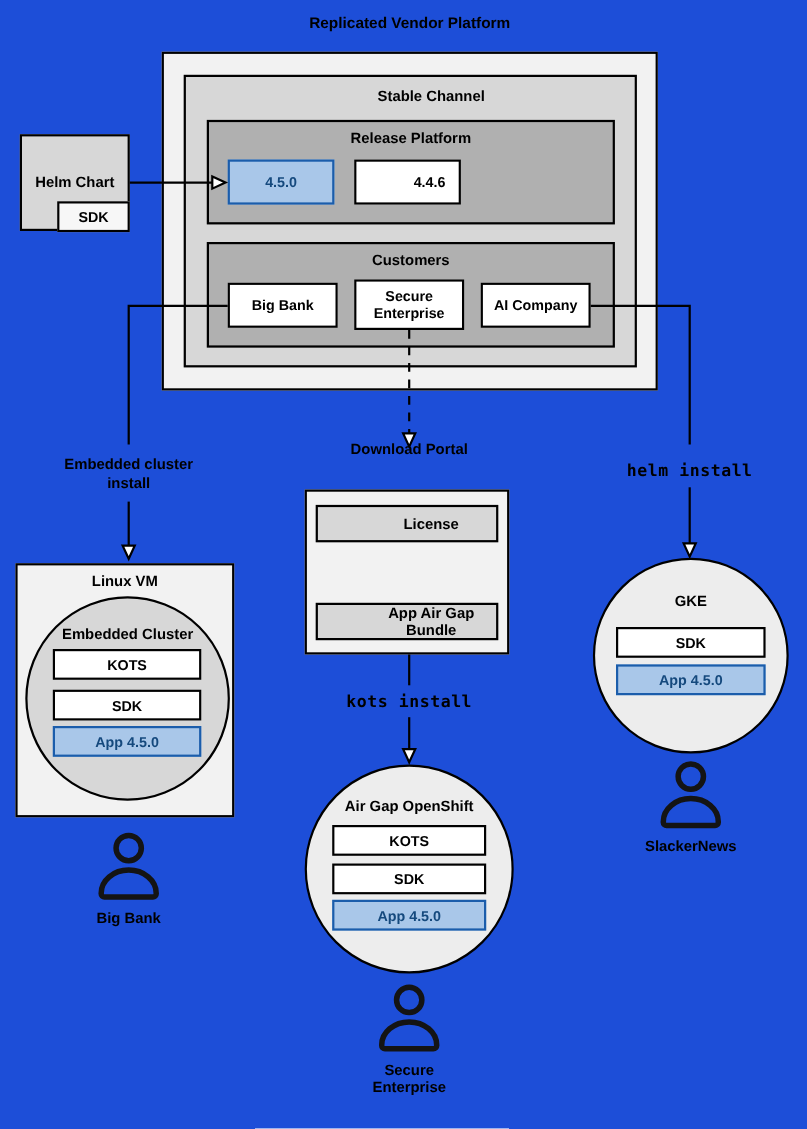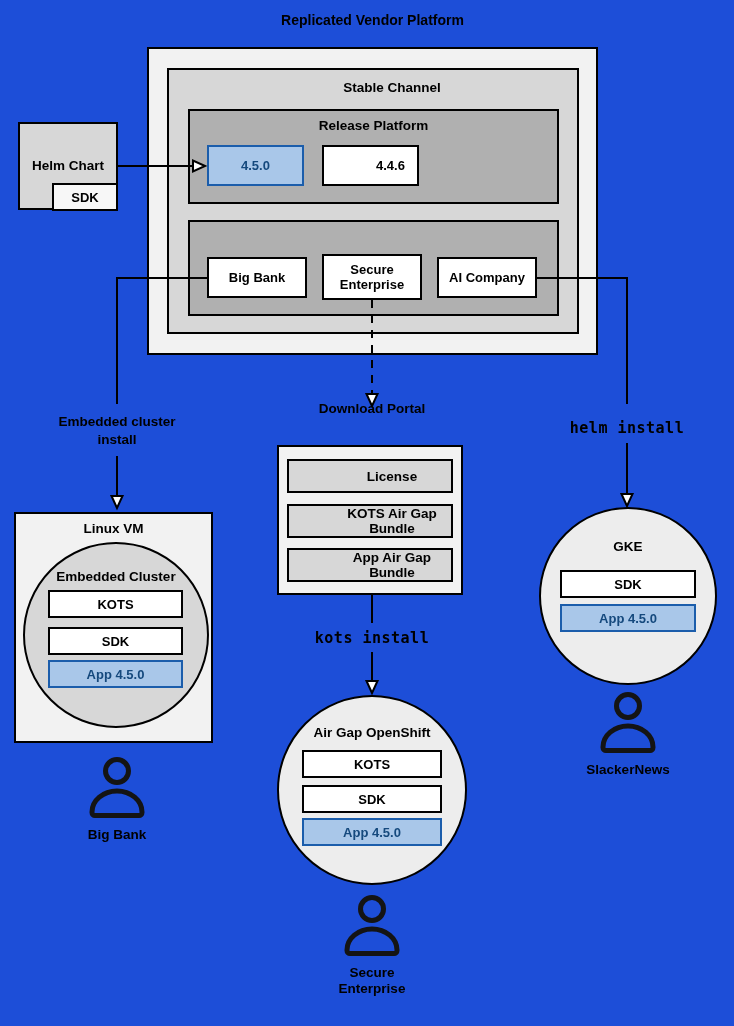--- a/index.html
+++ b/index.html
@@ -80,20 +80,21 @@
   <div class="abs lbl" id="title">Replicated Vendor Platform</div>
 
   <div class="abs box bg-light" id="platform-box"></div>
   <div class="abs box bg-mid" id="stable-box"></div>
   <div class="abs lbl" id="stable-label">Stable Channel</div>
   <div class="abs box bg-dark" id="release-box"></div>
   <div class="abs lbl" id="release-label">Release Platform</div>
   <div class="abs cell hl" id="v450" style="background: rgb(169, 199, 233); border-color: rgb(27, 93, 171); color: rgb(21, 73, 125);">4.5.0</div>
   <div class="abs cell" id="v446">4.4.6</div>
   <div class="abs box bg-dark" id="customers-box"></div>
+  <div class="abs lbl" id="customers-label">Customers</div>
   <div class="abs cell" id="cust-bigbank">Big Bank</div>
   <div class="abs cell" id="cust-secure">Secure Enterprise</div>
   <div class="abs cell" id="cust-ai">AI Company</div>
 
   <div class="abs box bg-mid" id="helm-box"></div>
   <div class="abs lbl" id="helm-label">Helm Chart</div>
   <div class="abs cell" id="helm-sdk">SDK</div>
 
   <div class="abs lbl" id="ec-edge-label">Embedded cluster install</div>
   <div class="abs box bg-light" id="vm-box"></div>
@@ -105,21 +106,20 @@
   <div class="abs cell hl" id="l-app" style="background: rgb(169, 199, 233); border-color: rgb(27, 93, 171); color: rgb(21, 73, 125);">App 4.5.0</div>
   <svg class="abs" id="person-left" width="64" height="68" viewBox="0 0 64 68">
     <circle cx="32" cy="15" r="11.5" fill="none" stroke="#141414" stroke-width="5"></circle>
     <path d="M7 56 a25 21 0 0 1 50 0 v0.5 a3 3 0 0 1 -3 3 H10 a3 3 0 0 1 -3 -3 z" fill="none" stroke="#141414" stroke-width="5" stroke-linejoin="round"></path>
   </svg>
   <div class="abs lbl" id="persona-left">Big Bank</div>
 
   <div class="abs lbl" id="dp-label">Download Portal</div>
   <div class="abs box bg-light" id="dp-box"></div>
   <div class="abs cell bg-mid" id="dp-item0">License</div>
-  <div class="abs cell bg-mid" id="dp-item1">KOTS Air Gap Bundle</div>
   <div class="abs cell bg-mid" id="dp-item2">App Air Gap Bundle</div>
   <div class="abs mono" id="kots-cmd">kots install</div>
   <div class="abs box round bg-pale" id="ago-circle"></div>
   <div class="abs lbl" id="ago-label">Air Gap OpenShift</div>
   <div class="abs cell" id="m-kots">KOTS</div>
   <div class="abs cell" id="m-sdk">SDK</div>
   <div class="abs cell hl" id="m-app" style="background: rgb(169, 199, 233); border-color: rgb(27, 93, 171); color: rgb(21, 73, 125);">App 4.5.0</div>
   <svg class="abs" id="person-mid" width="64" height="68" viewBox="0 0 64 68">
     <circle cx="32" cy="15" r="11.5" fill="none" stroke="#141414" stroke-width="5"></circle>
     <path d="M7 56 a25 21 0 0 1 50 0 v0.5 a3 3 0 0 1 -3 3 H10 a3 3 0 0 1 -3 -3 z" fill="none" stroke="#141414" stroke-width="5" stroke-linejoin="round"></path>

